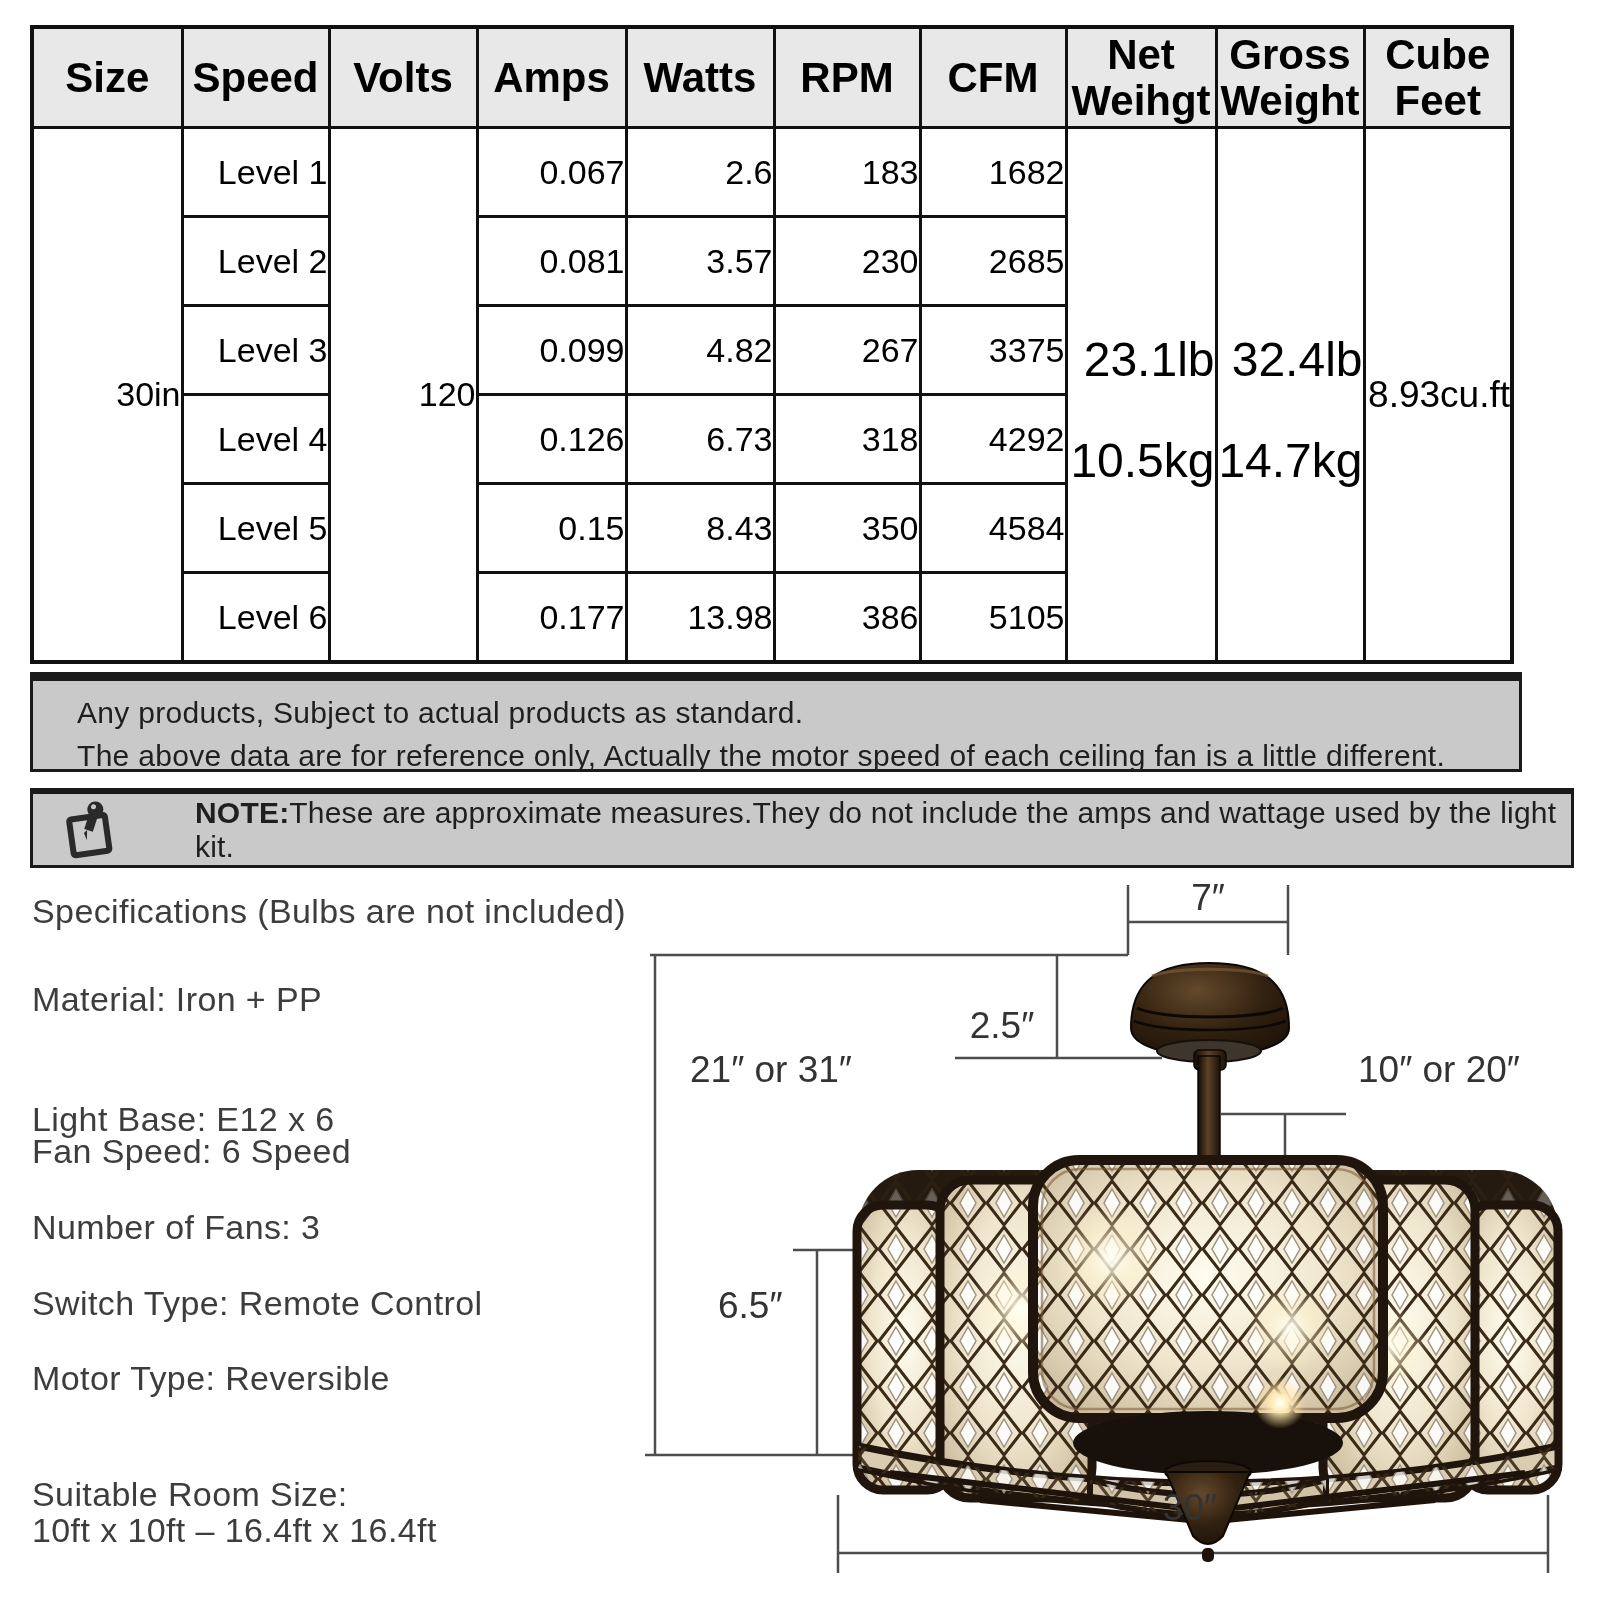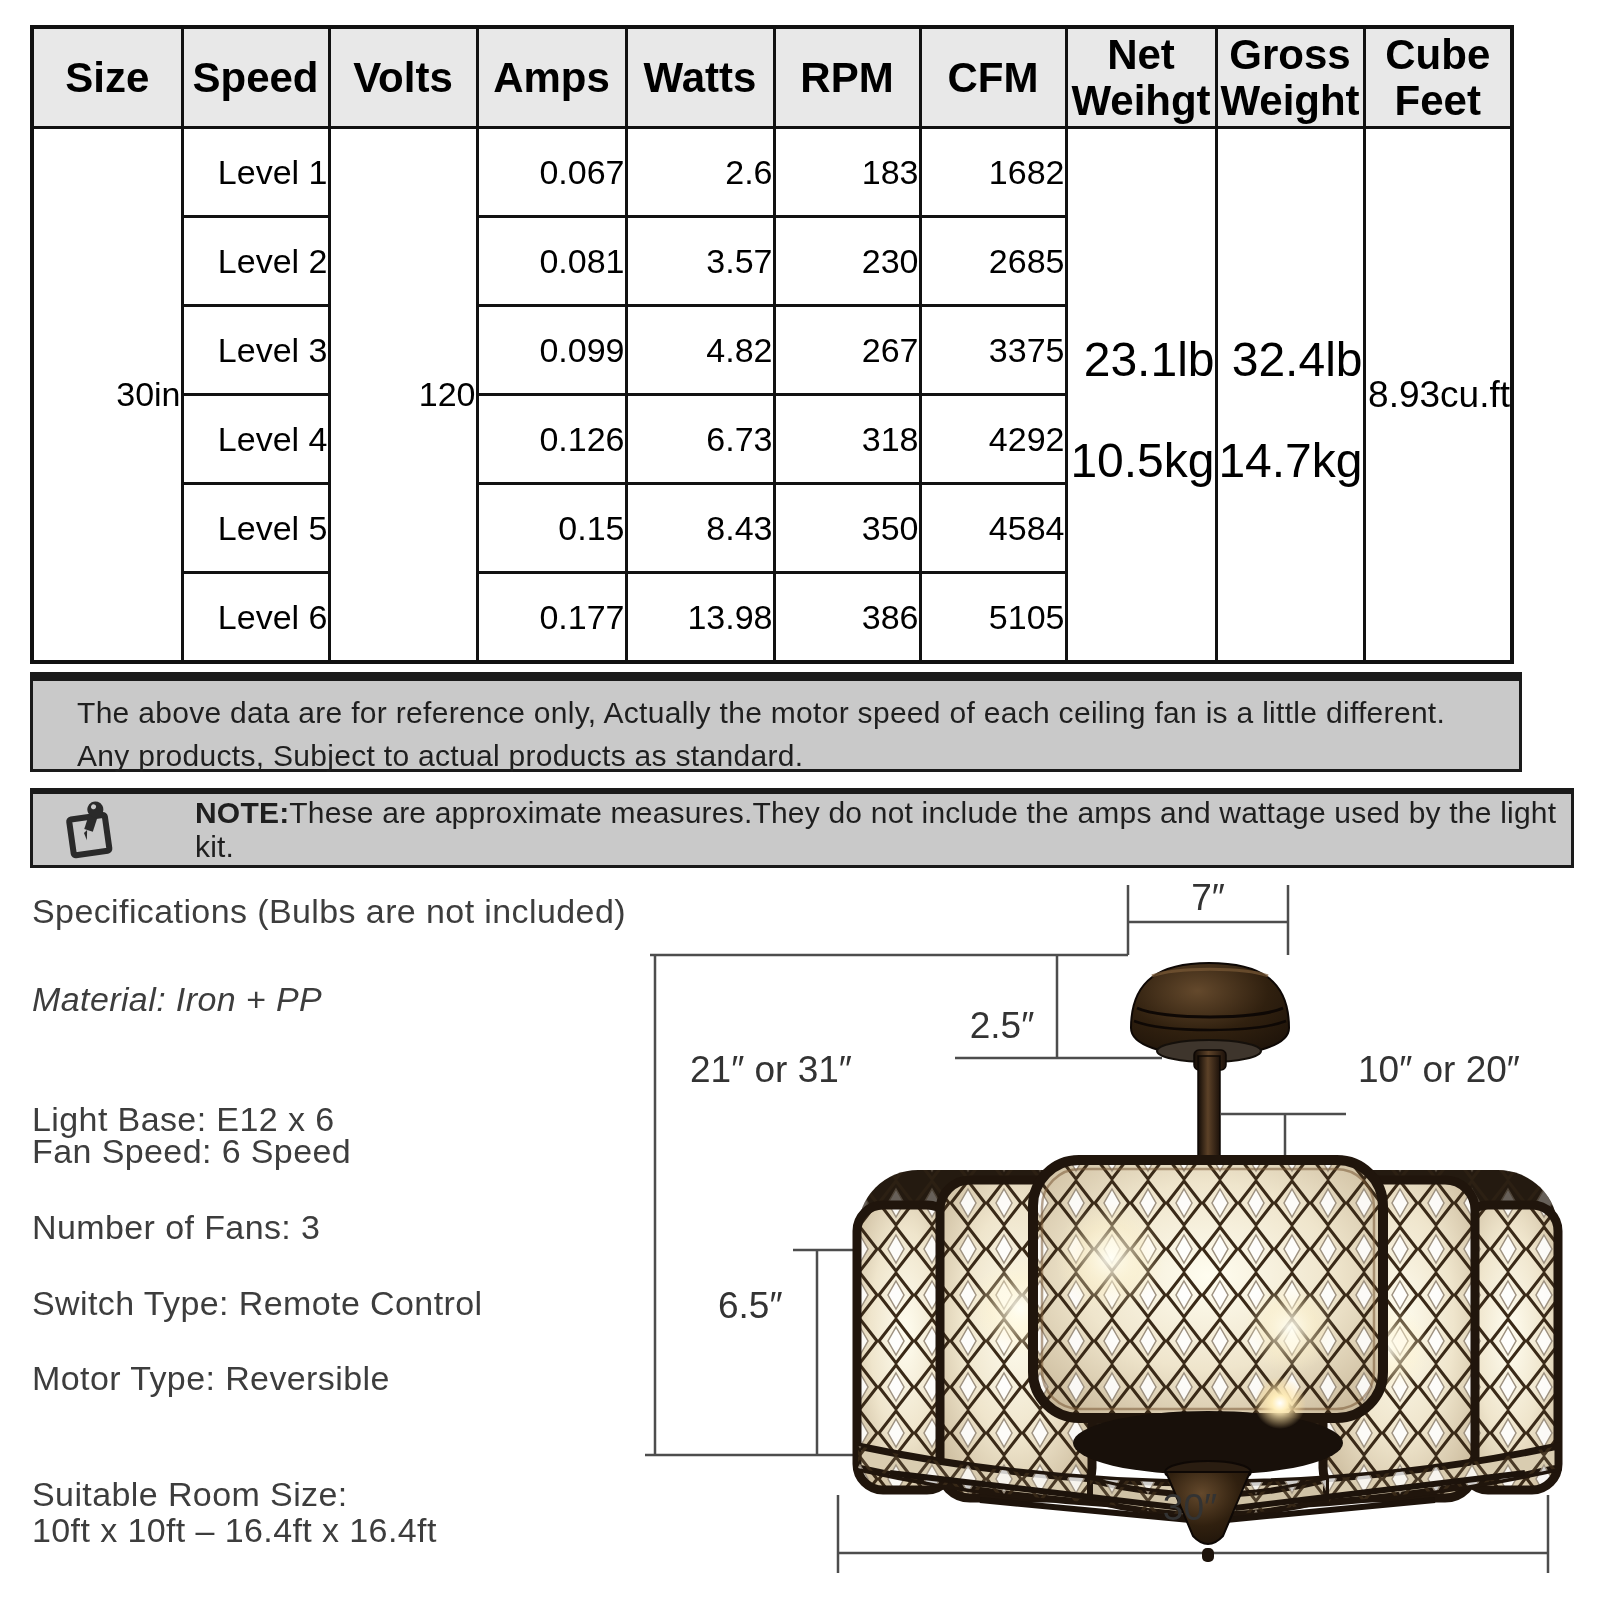--- a/index.html
+++ b/index.html
@@ -38,21 +38,21 @@
     background:#c9c9c9; border:3px solid #1a1a1a; border-top-width:6px;
     box-sizing:border-box; display:flex; align-items:center; padding-left:30px;
     font-size:30px; color:#1f1f1f; letter-spacing:0.2px;gap:48px;
   }
   .notebox .noteicon { width:54px; height:58px; margin-right:30px; flex:0 0 auto; }
   .notebox b { font-weight:bold; }
 
   
   .spectext { position:absolute; left:32px; color:#3d3d3d; font-size:34px; letter-spacing:0.4px; white-space:nowrap; }
   .st-title { top:892px; }
-  .si-0 { top:980px;font-style:italic; } .si-1 { top:1100px; } .si-2 { top:1132px; }
+  .si-0 { top:980px; } .si-1 { top:1100px; } .si-2 { top:1132px; }
   .si-3 { top:1208px; } .si-4 { top:1284px; } .si-5 { top:1359px; }
   .si-6 { top:1435px;margin-top:40px; } .si-7 { top:1511px; }
 
   
   .diagram { position:absolute; left:590px; top:858px; width:1000px; height:740px; }
   .dimline { stroke:#4d4d4d; stroke-width:2.5; fill:none; }
   .dimtext { fill:#333; font-size:37px; font-family:"Liberation Sans", sans-serif; }
 </style>
 </head>
 <body>
@@ -137,22 +137,22 @@
         <td>Level 6</td>
         <td>0.177</td>
         <td>13.98</td>
         <td>386</td>
         <td>5105</td>
       </tr>
     </tbody>
   </table>
 
   <div class="refbox">
+    <div>Any products, Subject to actual products as standard.</div>
     <div>The above data are for reference only, Actually the motor speed of each ceiling fan is a little different.</div>
-    <div>Any products, Subject to actual products as standard.</div>
   </div>
 
   <div class="notebox">
     <svg class="noteicon" viewBox="0 0 54 58">
       <g transform="rotate(-8 27 32)">
         <rect x="8" y="16" width="36" height="36" fill="none" stroke="#2a2a2a" stroke-width="6" rx="2"></rect>
         <rect x="12" y="20" width="28" height="28" fill="#c9c9c9"></rect>
       </g>
       <g transform="rotate(18 30 14)">
         <rect x="26" y="10" width="9" height="20" fill="#2a2a2a"></rect>

